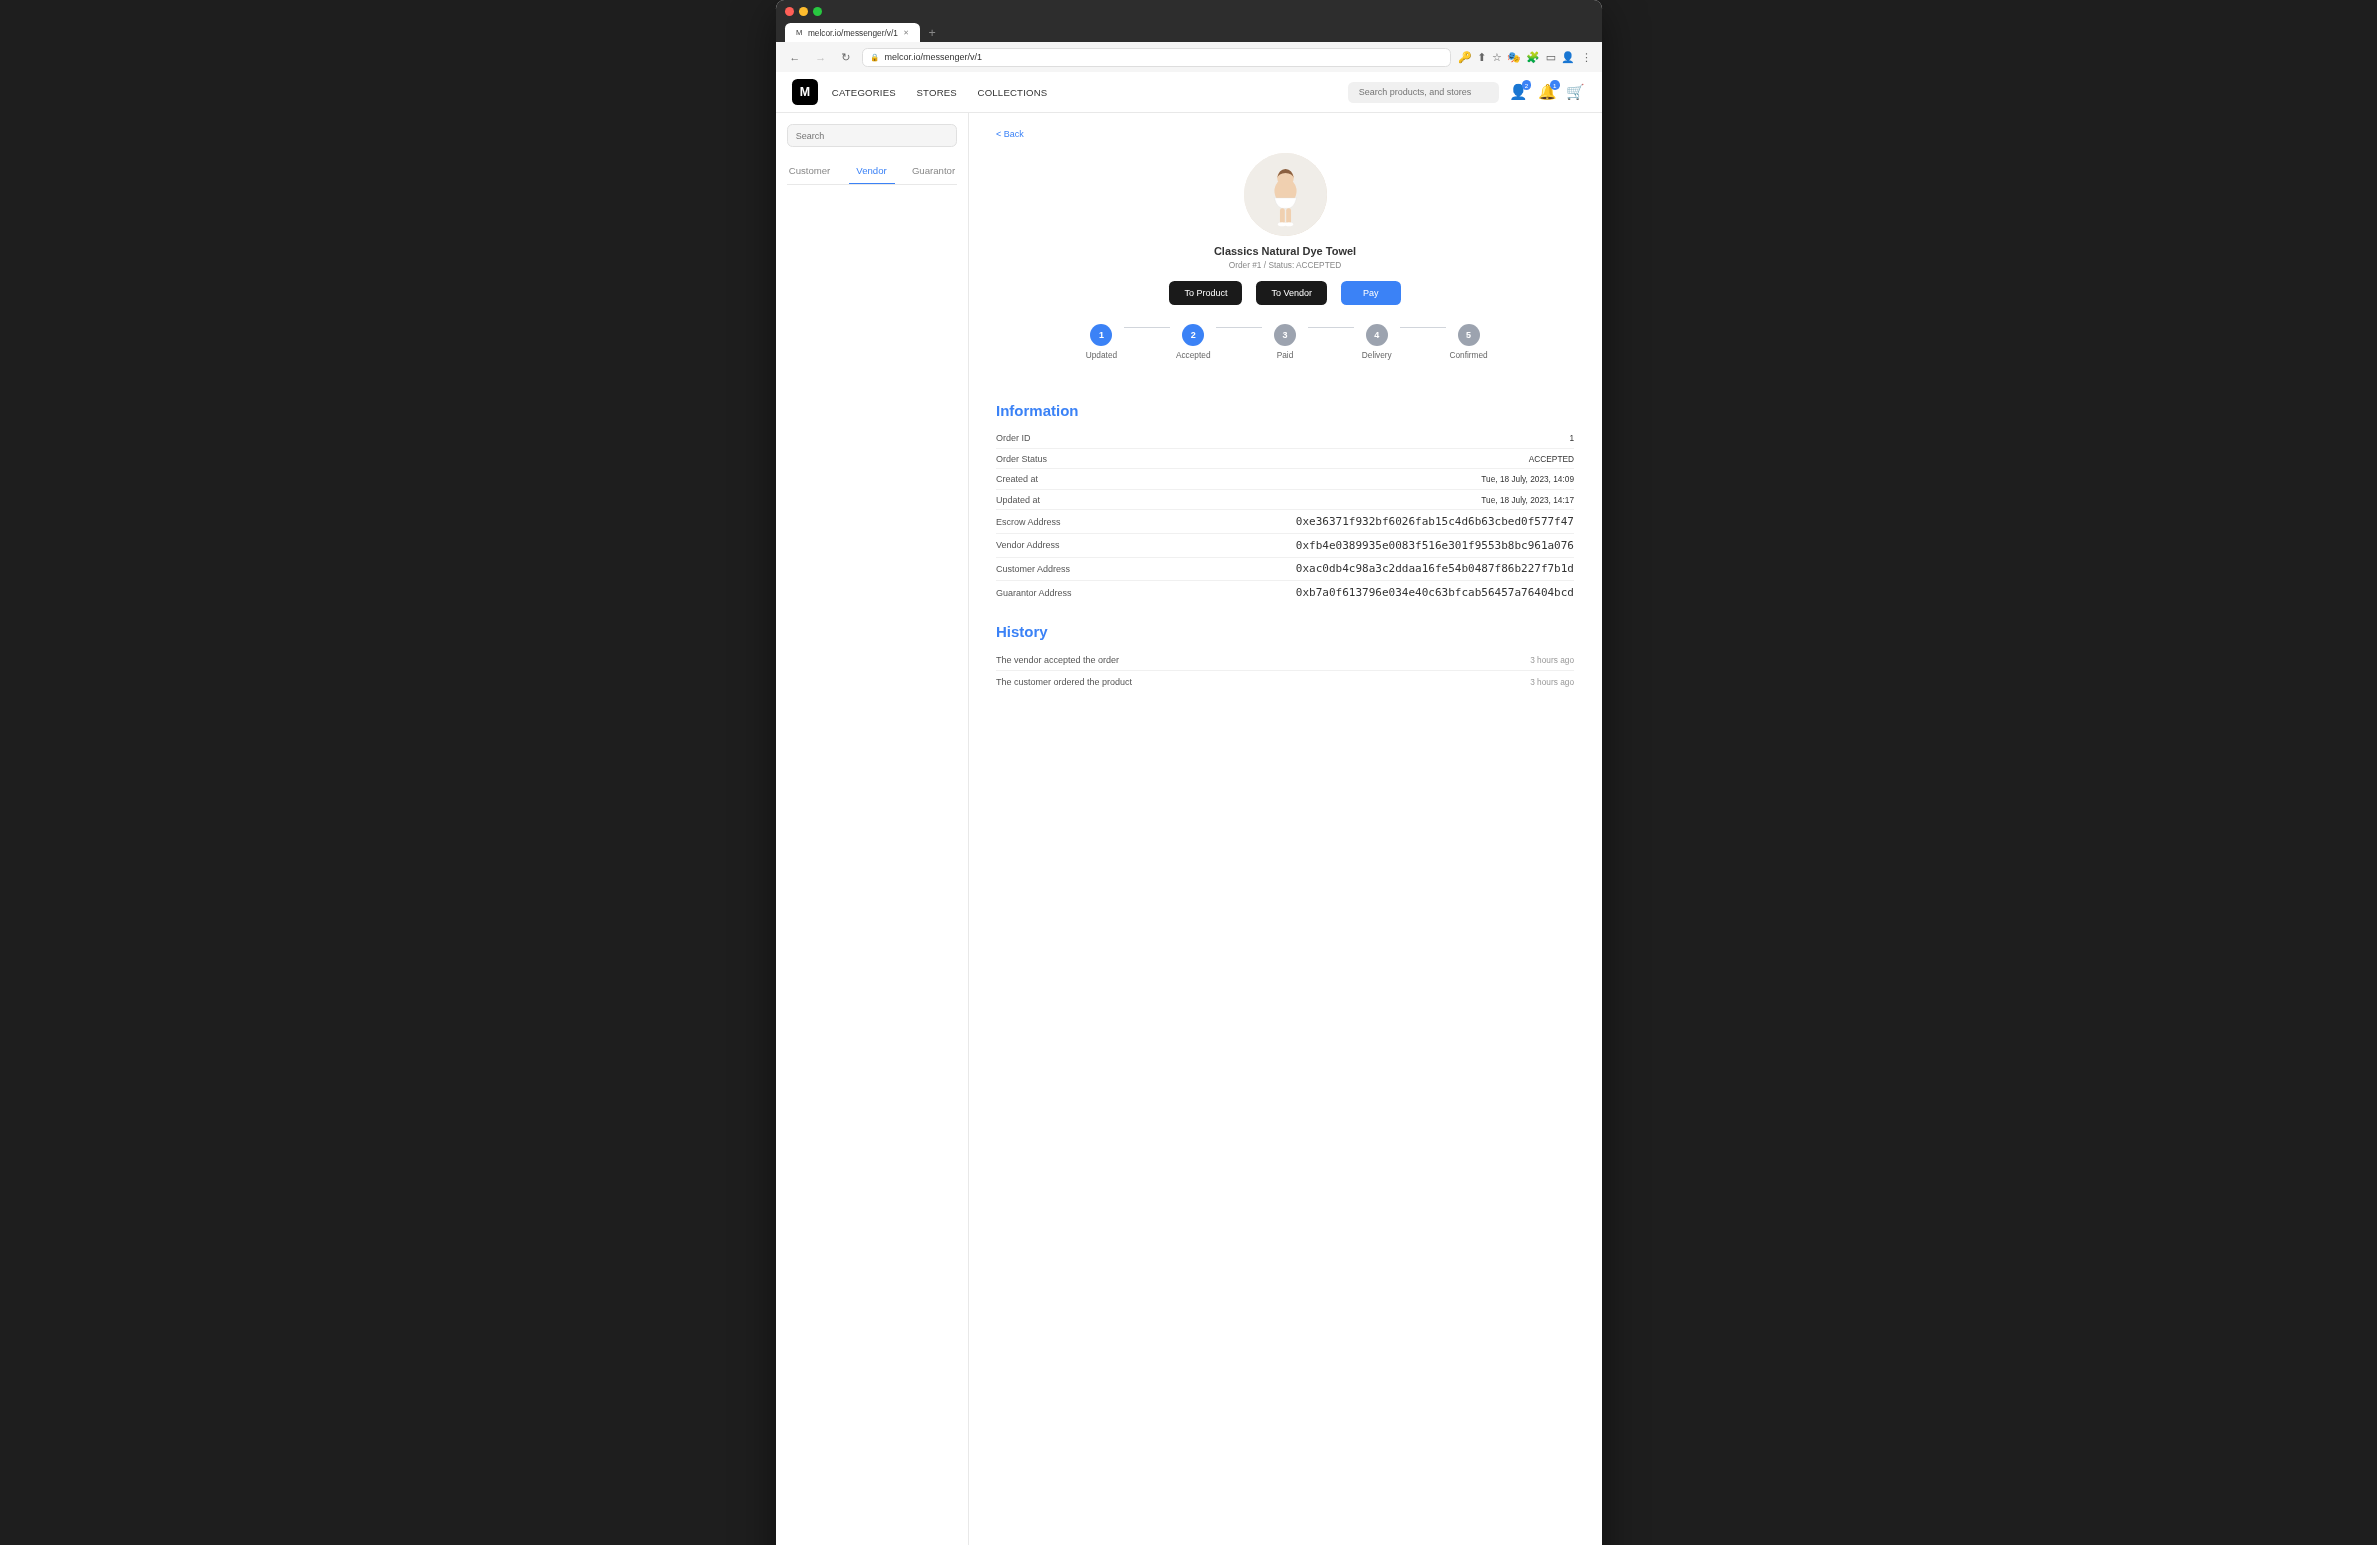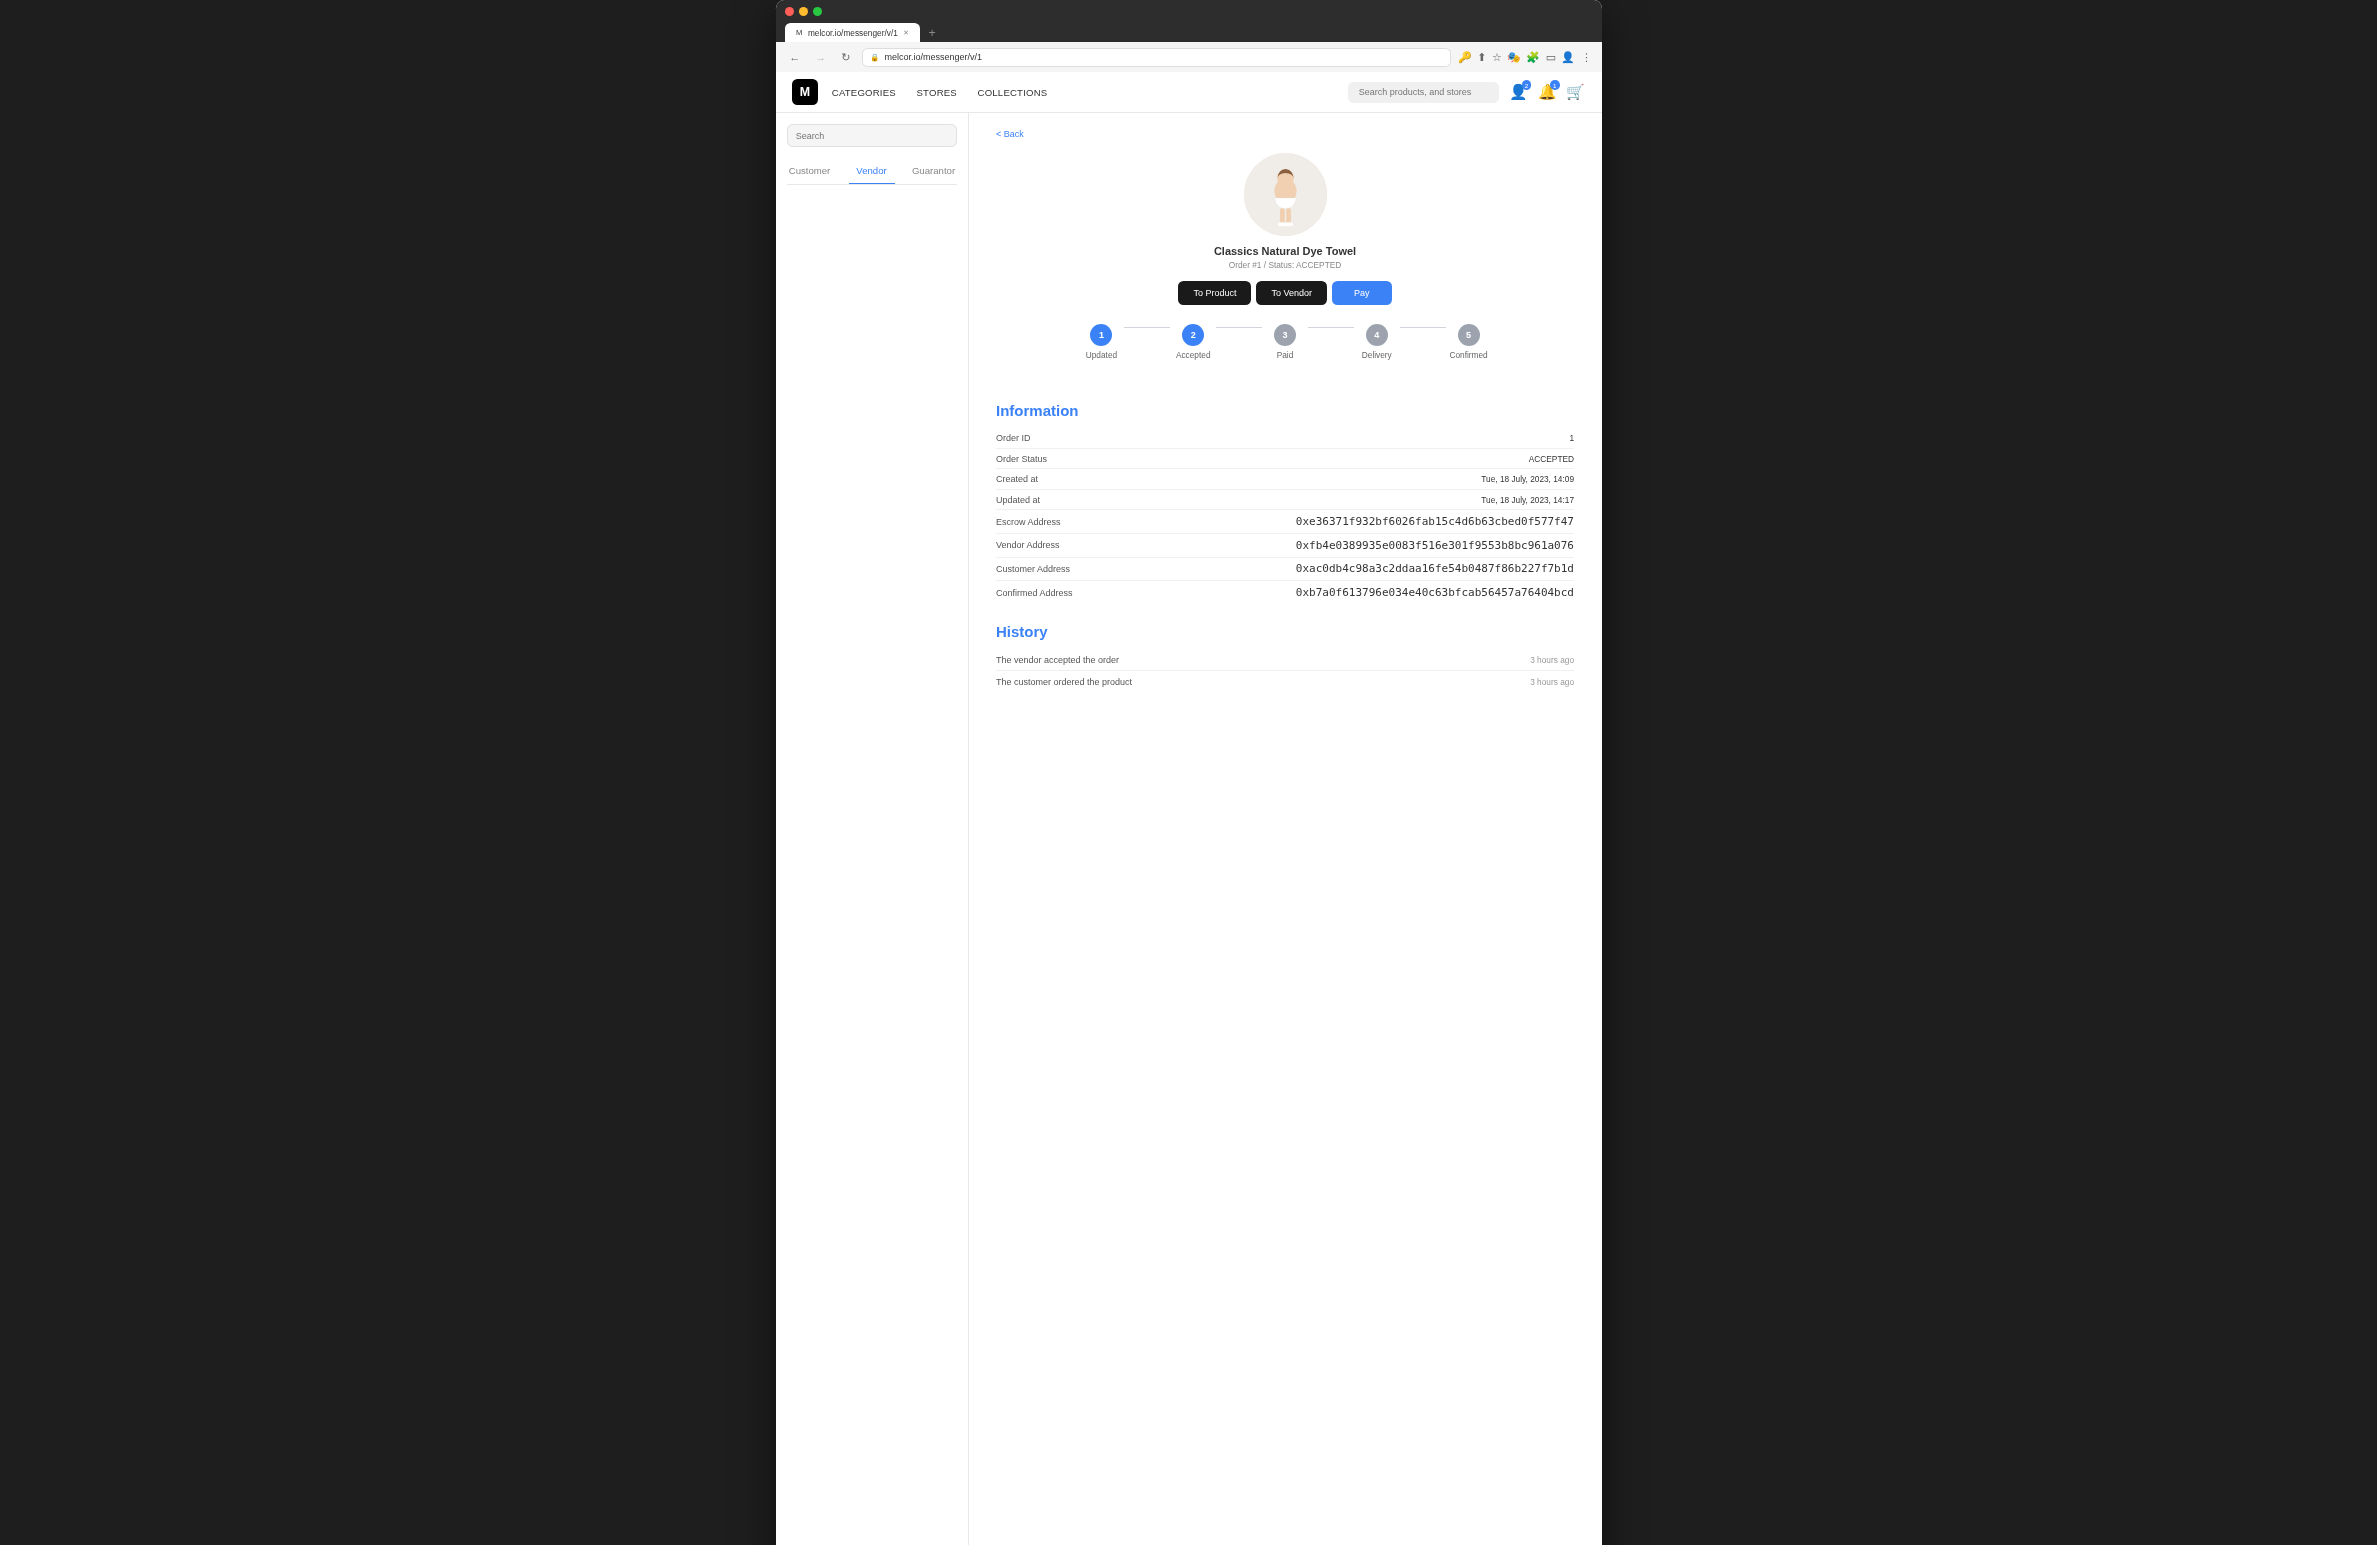--- a/index.html
+++ b/index.html
@@ -198,21 +198,21 @@
       background: linear-gradient(135deg, #f5f0eb 0%, #e8ddd0 100%);
       display: flex;
       align-items: flex-end;
       justify-content: center;
       overflow: hidden;
     }
     
     .product-title { font-size: 11px; font-weight: 600; color: #333; margin-bottom: 2.8px; }
     .product-subtitle { font-size: 8.3px; color: #888; margin-bottom: 11px; }
 
-    .action-buttons { display: flex; gap: 5px; margin-bottom: 19px; }
+    .action-buttons { display: flex; gap: 14px; margin-bottom: 19px; }
     .btn-dark {
       background: #1a1a1a;
       color: #fff;
       border: none;
       border-radius: 5.5px;
       padding: 6.9px 15px;
       font-size: 9px;
       font-weight: 500;
       cursor: pointer;
     }
@@ -468,21 +468,21 @@
           </div>
           <div class="info-row">
             <span class="info-label">Vendor Address</span>
             <span class="info-value mono">0xfb4e0389935e0083f516e301f9553b8bc961a076</span>
           </div>
           <div class="info-row">
             <span class="info-label">Customer Address</span>
             <span class="info-value mono">0xac0db4c98a3c2ddaa16fe54b0487f86b227f7b1d</span>
           </div>
           <div class="info-row">
-            <span class="info-label">Confirmed Address</span>
+            <span class="info-label">Guarantor Address</span>
             <span class="info-value mono">0xb7a0f613796e034e40c63bfcab56457a76404bcd</span>
           </div>
         </div>
 
         
         <div class="section-title">History</div>
         <div class="info-table">
           <div class="history-row">
             <span class="history-label">The vendor accepted the order</span>
             <span class="history-time">3 hours ago</span>

